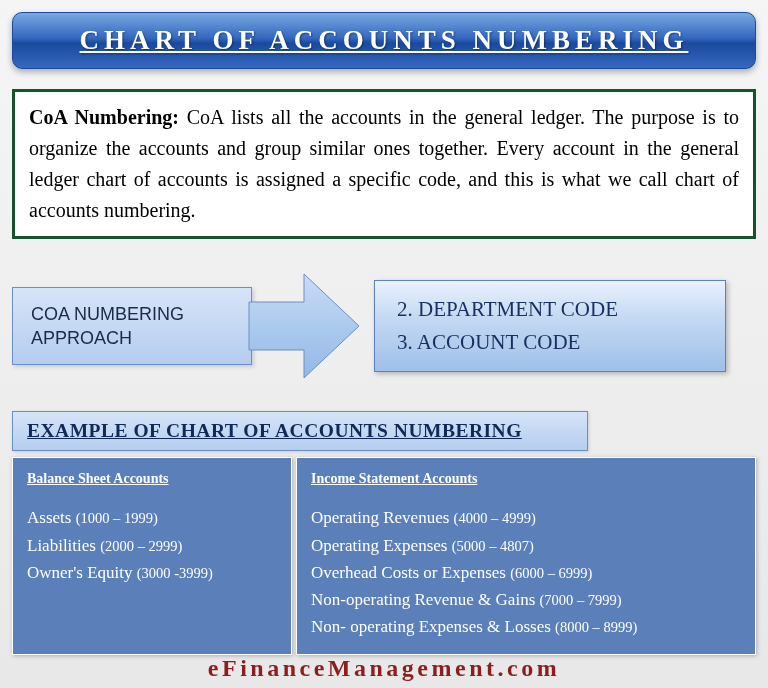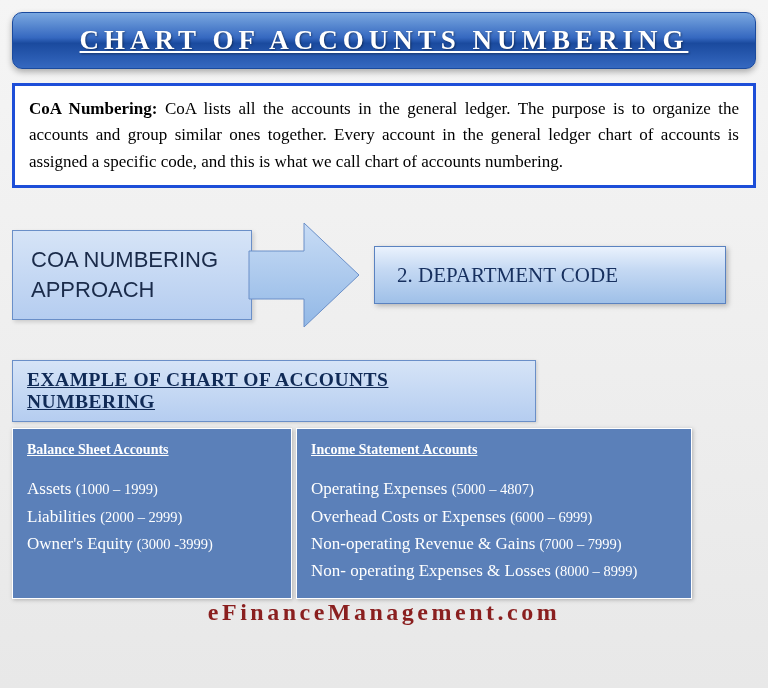--- a/index.html
+++ b/index.html
@@ -21,43 +21,43 @@
   }
   .title-bar h1 {
     color: #fff;
     font-weight: bold;
     font-size: 27px;
     letter-spacing: 5px;
     text-decoration: underline;
     text-shadow: 1px 1px 2px rgba(0,0,0,0.4);
   }
   .desc-box {
-    margin-top: 14px;
+    margin-top: 20px;
     background: #fff;
-    border: 3px solid #1d4ed8;
+    border: 3px solid #14532d;
     padding: 10px 14px;
-    font-size: 17px;
+    font-size: 20px;
     line-height: 1.55;
     text-align: justify;
     color: #000;
   }
   .desc-box b { font-weight: bold; }
   .middle-row {
     margin-top: 22px;
     display: flex;
     align-items: center;
     position: relative;
     height: 130px;
   }
   .approach-box {
     background: linear-gradient(to bottom, #d6e4f7, #b5cdf0);
     border: 1px solid #6a8fc8;
     padding: 14px 18px;
     width: 240px;
-    font-size: 22px;
+    font-size: 18px;
     font-weight: normal;
     color: #1a2b4a;
     line-height: 1.35;
     font-family: Arial, sans-serif;
     box-shadow: 2px 2px 4px rgba(0,0,0,0.15);
   }
   .arrow {
     width: 120px;
     height: 120px;
     margin-left: -8px;
@@ -73,21 +73,21 @@
     color: #17305f;
     line-height: 1.55;
     margin-left: 10px;
     width: 352px;
   }
   .example-header {
     margin-top: 20px;
     background: linear-gradient(to bottom, #d6e4f7, #b5cdf0);
     border: 1px solid #6a8fc8;
     padding: 8px 14px;
-    width: 524px;
+    width: 576px;
     box-shadow: 1px 1px 3px rgba(0,0,0,0.15);
   }
   .example-header span {
     color: #102a56;
     font-weight: bold;
     font-size: 19.5px;
     text-decoration: underline;
     letter-spacing: 0.5px;
   }
   .panels {
@@ -98,21 +98,21 @@
   .panel {
     background: #5b80b9;
     border: 1px solid #fff;
     box-shadow: 1px 1px 4px rgba(0,0,0,0.25);
     color: #fff;
     padding: 10px 14px 14px 14px;
     font-size: 17px;
     line-height: 1.6;
   }
   .panel-left { width: 280px; }
-  .panel-right { width: 396px; }
+  .panel-right { width: 460px; }
   .panel h3 {
     font-size: 14px;
     font-weight: bold;
     text-decoration: underline;
     margin-bottom: 14px;
   }
   .panel .item-name { }
   .panel .item-range { font-size: 14.5px; }
   .footer {
     text-align: center;
@@ -144,36 +144,38 @@
         <linearGradient id="ag" x1="0" y1="0" x2="0" y2="1">
           <stop offset="0%" stop-color="#c8dcf5"></stop>
           <stop offset="100%" stop-color="#92b8e6"></stop>
         </linearGradient>
       </defs>
       <polygon points="5,36 60,36 60,8 115,60 60,112 60,84 5,84" fill="url(#ag)" stroke="#6a8fc8" stroke-width="1"></polygon>
     </svg>
   </div>
   <div class="codes-box">
     <div>2. DEPARTMENT CODE</div>
+    <div>3. ACCOUNT CODE</div>
   </div>
 </div>
 
 <div class="example-header">
   <span>EXAMPLE OF CHART OF ACCOUNTS NUMBERING</span>
 </div>
 
 <div class="panels">
   <div class="panel panel-left">
     <h3>Balance Sheet Accounts</h3>
     <div><span class="item-name">Assets</span> <span class="item-range">(1000 – 1999)</span></div>
     <div><span class="item-name">Liabilities</span> <span class="item-range">(2000 – 2999)</span></div>
     <div><span class="item-name">Owner's Equity</span> <span class="item-range">(3000 -3999)</span></div>
   </div>
   <div class="panel panel-right">
     <h3>Income Statement Accounts </h3>
+    <div><span class="item-name">Operating Revenues</span> <span class="item-range">(4000 – 4999)</span></div>
     <div><span class="item-name">Operating Expenses</span> <span class="item-range">(5000 – 4807)</span></div>
     <div><span class="item-name">Overhead Costs or Expenses</span> <span class="item-range">(6000 – 6999)</span></div>
     <div><span class="item-name">Non-operating Revenue &amp; Gains</span> <span class="item-range">(7000 – 7999)</span></div>
     <div><span class="item-name">Non- operating Expenses &amp; Losses</span> <span class="item-range">(8000 – 8999)</span></div>
   </div>
 </div>
 
 <div class="footer">eFinanceManagement.com</div>
 
 </body></html>

